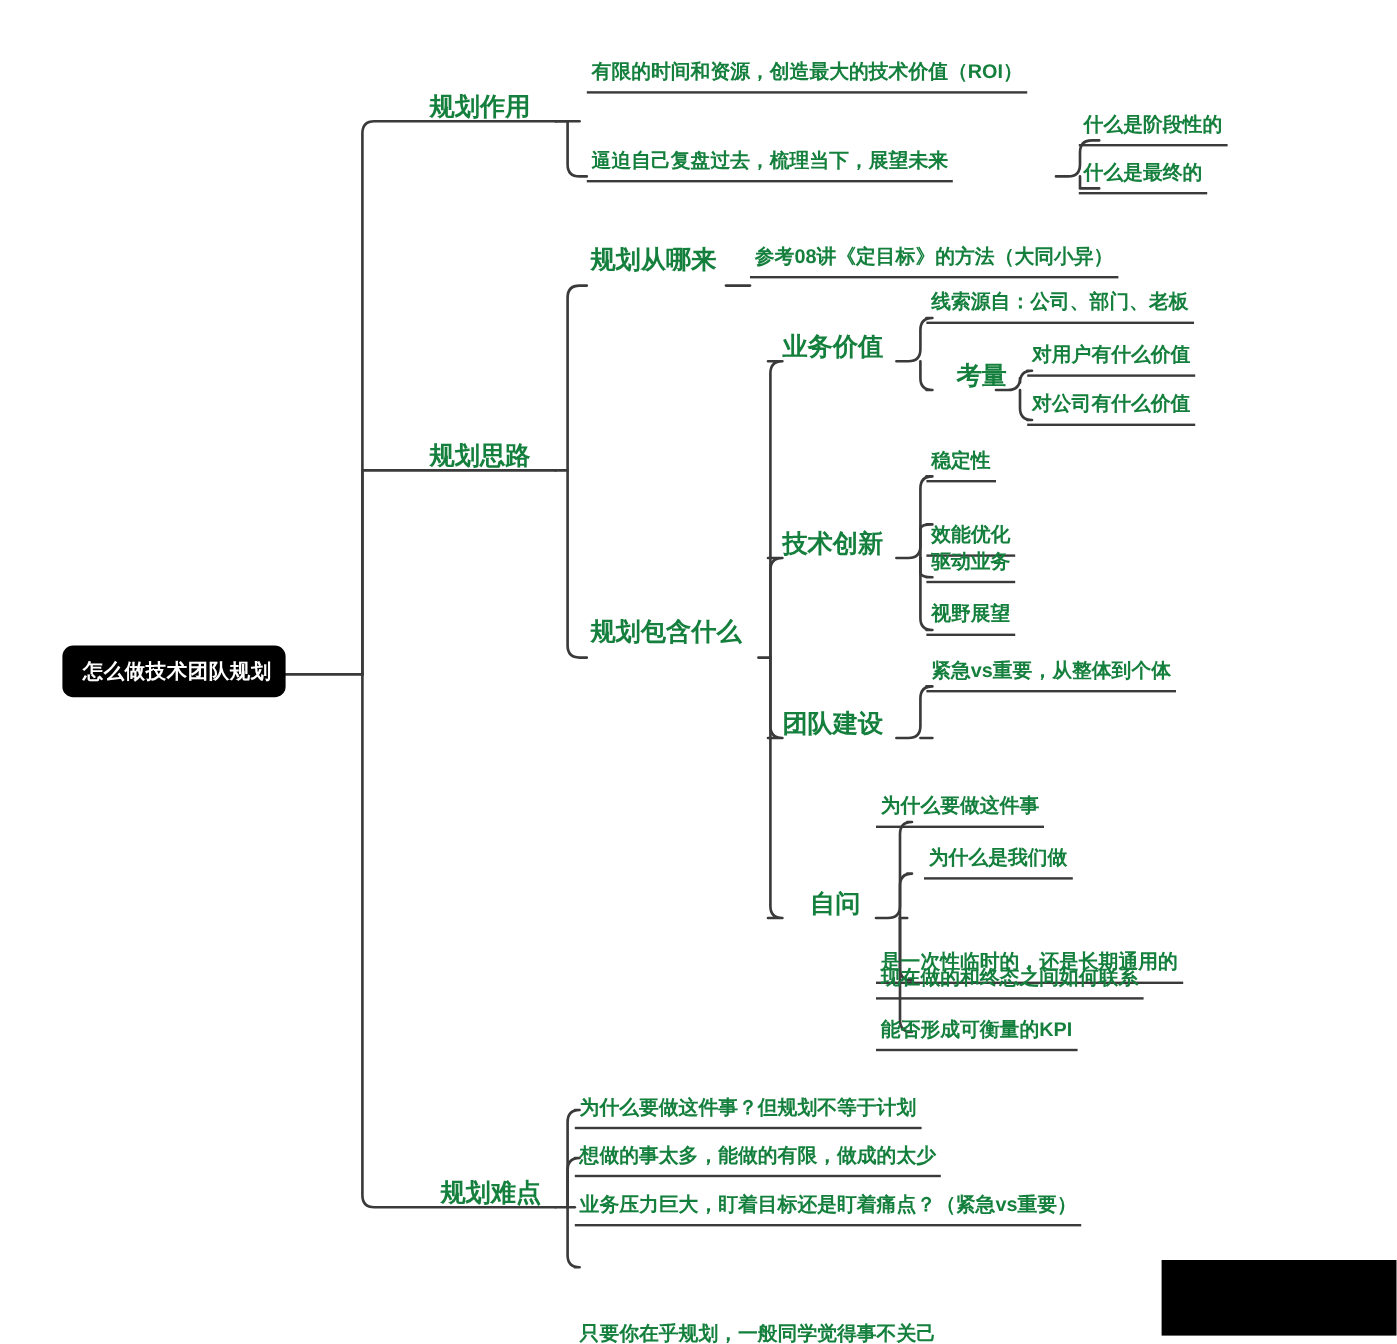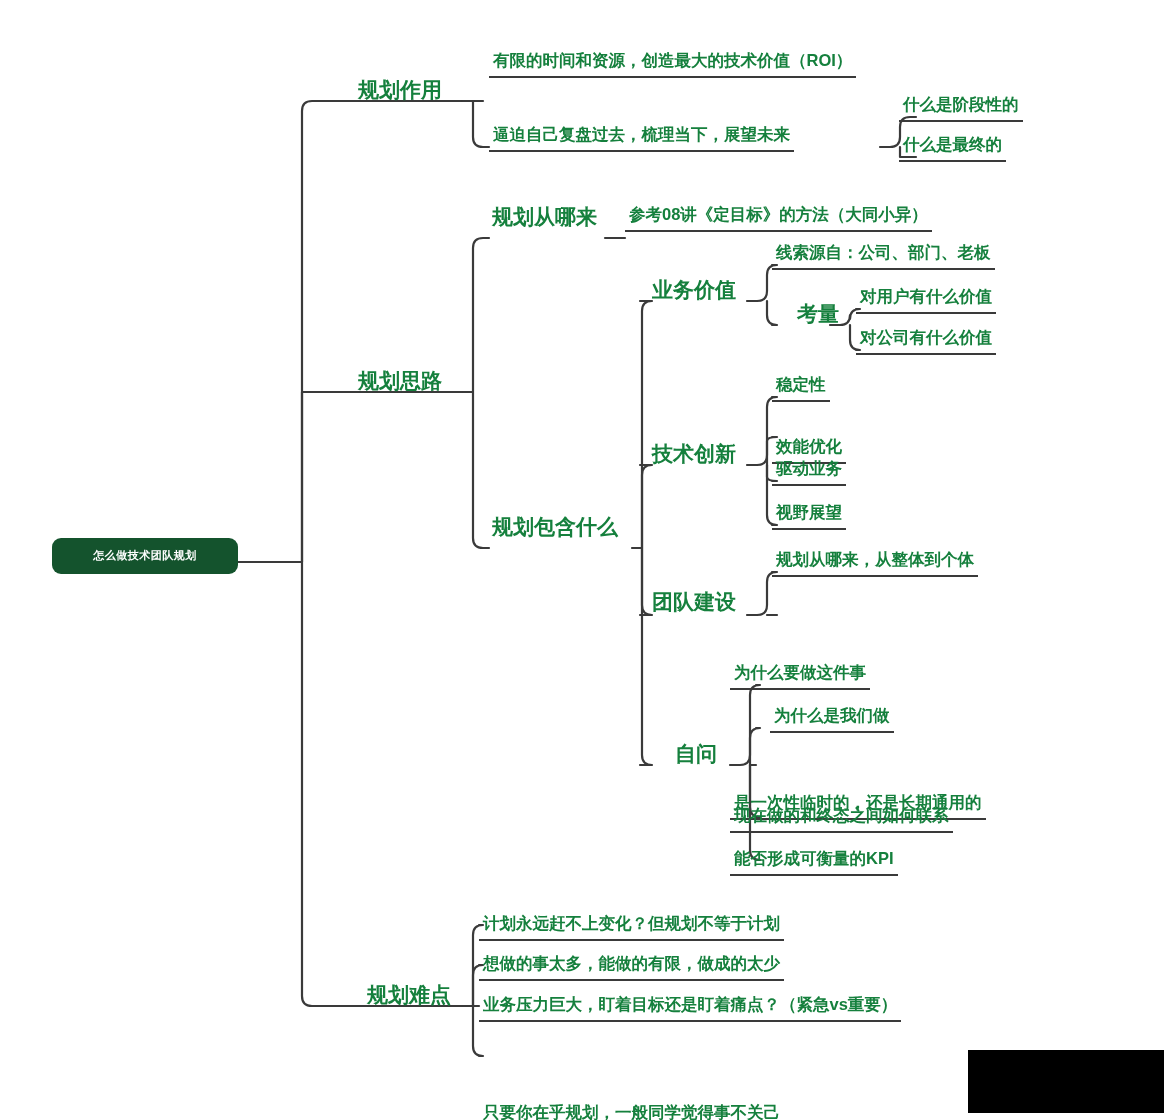--- a/index.html
+++ b/index.html
@@ -28,24 +28,24 @@
   .node {
     position: absolute;
     box-sizing: border-box;
     white-space: nowrap;
     color: #15803d;
     font-weight: bold;
     line-height: 1.25;
   }
   
   .root-node {
-    background: #14532d;
+    background: #000000;
     color: #ffffff;
     border-radius: 9px;
-    font-size: 11px;
+    font-size: 17px;
     padding: 11px 17px;
     letter-spacing: 0.5px;
     text-align: center;
   }
   
   .branch-node {
     font-size: 21px;
     padding: 1px 3px;
   }
   
@@ -155,38 +155,38 @@
   <div class="node branch-node" style="left:649px; top:440px;">技术创新</div>
 
   <div class="node leaf-node" style="left:772px; top:372px;">稳定性</div>
 
   <div class="node leaf-node" style="left:772px; top:412px;margin-top:22px;">效能优化</div>
 
   <div class="node leaf-node" style="left:772px; top:456px;">驱动业务</div>
 
   <div class="node leaf-node" style="left:772px; top:500px;">视野展望</div>
 
-  <div class="node branch-node" style="left:649px; top:590px;font-family:Liberation Mono, monospace;">团队建设</div>
+  <div class="node branch-node" style="left:649px; top:590px;">团队建设</div>
 
-  <div class="node leaf-node" style="left:772px; top:547px;">规划从哪来，从整体到个体</div>
+  <div class="node leaf-node" style="left:772px; top:547px;">紧急vs重要，从整体到个体</div>
 
 
   <div class="node branch-node" style="left:672px; top:740px;">自问</div>
 
   <div class="node leaf-node" style="left:730px; top:660px;">为什么要做这件事</div>
 
   <div class="node leaf-node" style="left:730px; top:703px;margin-left:40px;">为什么是我们做</div>
 
   <div class="node leaf-node" style="left:730px; top:751px;margin-top:39px;">是一次性临时的，还是长期通用的</div>
 
   <div class="node leaf-node" style="left:730px; top:803px;">现在做的和终态之间如何联系</div>
 
   <div class="node leaf-node" style="left:730px; top:846px;">能否形成可衡量的KPI</div>
 
-  <div class="node leaf-node" style="left:479px; top:911px;">计划永远赶不上变化？但规划不等于计划</div>
+  <div class="node leaf-node" style="left:479px; top:911px;">为什么要做这件事？但规划不等于计划</div>
 
   <div class="node leaf-node" style="left:479px; top:951px;">想做的事太多，能做的有限，做成的太少</div>
 
   <div class="node leaf-node" style="left:479px; top:992px;">业务压力巨大，盯着目标还是盯着痛点？（紧急vs重要）</div>
 
   <div class="node leaf-node" style="left:479px; top:1100px;">只要你在乎规划，一般同学觉得事不关己</div>
 
   <div class="redaction" style="left:968px; top:1050px; width:196px; height:63px;"></div>
 
 </div>

